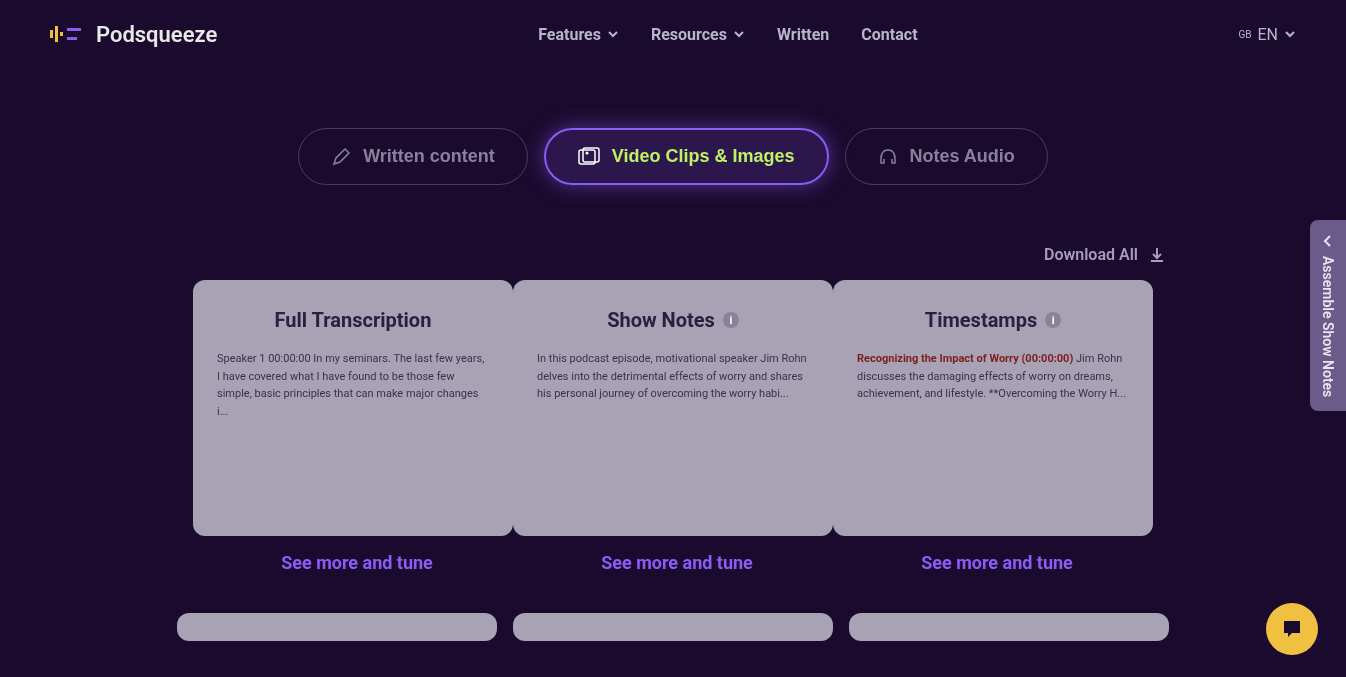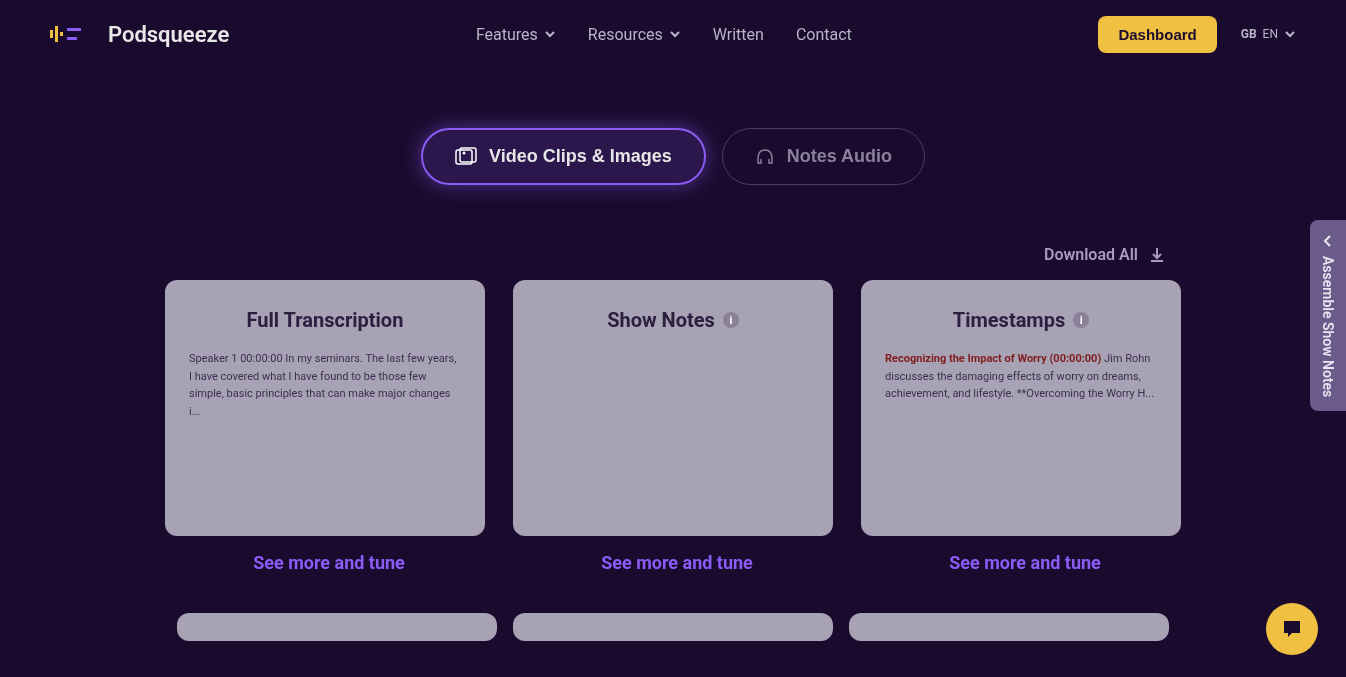--- a/index.html
+++ b/index.html
@@ -23,39 +23,40 @@
       align-items: center;
       justify-content: space-between;
       padding: 16px 50px;
       height: 68px;
       background-color: #1a0b2e;
     }
 
     .logo {
       display: flex;
       align-items: flex-start;
-      gap: 22px;
+      gap: 10px;
     }
 
     .logo-icon {
       display: flex;
       align-items: center;
       gap: 2px;
     }
 
     .logo-text {
       font-size: 22px;
       font-weight: 600;
       color: #e8e8e8;
     }
 
     .nav-center {
       display: flex;
       align-items: center;
       gap: 32px;
+      font-weight: bold;
     }
 
     .nav-item {
       display: flex;
       align-items: center;
       gap: 6px;
       color: #b8b5c8;
       font-size: 16px;
       cursor: pointer;
     }
@@ -79,26 +80,26 @@
 
     .lang-selector {
       display: flex;
       align-items: center;
       gap: 6px;
       color: #b8b5c8;
       cursor: pointer;
     }
 
     .lang-code {
-      font-size: 12px;
-      font-weight: 700;
+      font-size: 10px;
+      font-weight: 400;
     }
 
     .lang-text {
-      font-size: 12px;
+      font-size: 16px;
     }
 
     .main-content {
       padding-top: 60px;
       position: relative;
     }
 
     .pill-tabs {
       display: flex;
       justify-content: center;
@@ -116,40 +117,40 @@
       background: transparent;
       color: #8a809c;
       font-size: 18px;
       font-weight: 600;
       cursor: pointer;
     }
 
     .pill-tab.active {
       border: 2px solid #8b5cf6;
       background: rgba(139, 92, 246, 0.15);
-      color: #e5e5e5;
+      color: #bef264;
       box-shadow: 0 0 20px rgba(139, 92, 246, 0.5);
     }
 
     .download-all {
       display: flex;
       align-items: center;
       justify-content: flex-end;
       gap: 10px;
       color: #a89cbc;
       font-size: 16px;
       font-weight: 600;
       margin: 0 180px 16px 0;
       cursor: pointer;
     }
 
     .cards-grid {
       display: grid;
       grid-template-columns: repeat(3, 320px);
-      gap: 28px;
+      gap: 0;
       justify-content: center;
       padding: 0 76px;
     }
 
     .card-wrapper {
       display: flex;
       flex-direction: column;
       align-items: center;
       gap: 16px;
     }
@@ -290,33 +291,38 @@
     </div>
     <div class="nav-item">
       <span>Written</span>
     </div>
     <div class="nav-item">
       <span>Contact</span>
     </div>
   </nav>
 
   <div class="nav-right">
-    <button class="dashboard-btn">Dashboard</button>
     <div class="lang-selector">
       <span class="lang-code">GB</span>
       <span class="lang-text">EN</span>
       <svg class="chevron-down" viewBox="0 0 12 12">
           <path d="M2 4 L6 8 L10 4" stroke="#b8b5c8" stroke-width="2" fill="none"></path>
         </svg>
     </div>
   </div>
 </header>
 
 <main class="main-content">
   <div class="pill-tabs">
+    <button class="pill-tab">
+      <svg width="20" height="20" viewBox="0 0 20 20">
+          <path d="M3 17 L5 11 L14 2 L18 6 L9 15 L3 17 Z" stroke="#8a809c" stroke-width="1.5" fill="none"></path>
+        </svg>
+      <span>Written content</span>
+    </button>
     <button class="pill-tab active">
       <svg width="22" height="20" viewBox="0 0 22 20">
           <rect x="1" y="3" width="16" height="14" rx="2" stroke="#fff" stroke-width="1.5" fill="none"></rect>
           <rect x="5" y="1" width="16" height="14" rx="2" stroke="#fff" stroke-width="1.5" fill="none"></rect>
           <circle cx="9" cy="6" r="1.5" fill="#fff"></circle>
         </svg>
       <span>Video Clips &amp; Images</span>
     </button>
     <button class="pill-tab">
       <svg width="20" height="20" viewBox="0 0 20 20">
@@ -343,20 +349,21 @@
       </div>
       <div class="see-more">See more and tune</div>
     </div>
 
     <div class="card-wrapper">
       <div class="card">
         <div class="card-title">
           <span>Show Notes</span>
           <span class="info-icon">i</span>
         </div>
+        <div class="card-body">In this podcast episode, motivational speaker Jim Rohn delves into the detrimental effects of worry and shares his personal journey of overcoming the worry habi...</div>
       </div>
       <div class="see-more">See more and tune</div>
     </div>
 
     <div class="card-wrapper">
       <div class="card">
         <div class="card-title">
           <span>Timestamps</span>
           <span class="info-icon">i</span>
         </div>

